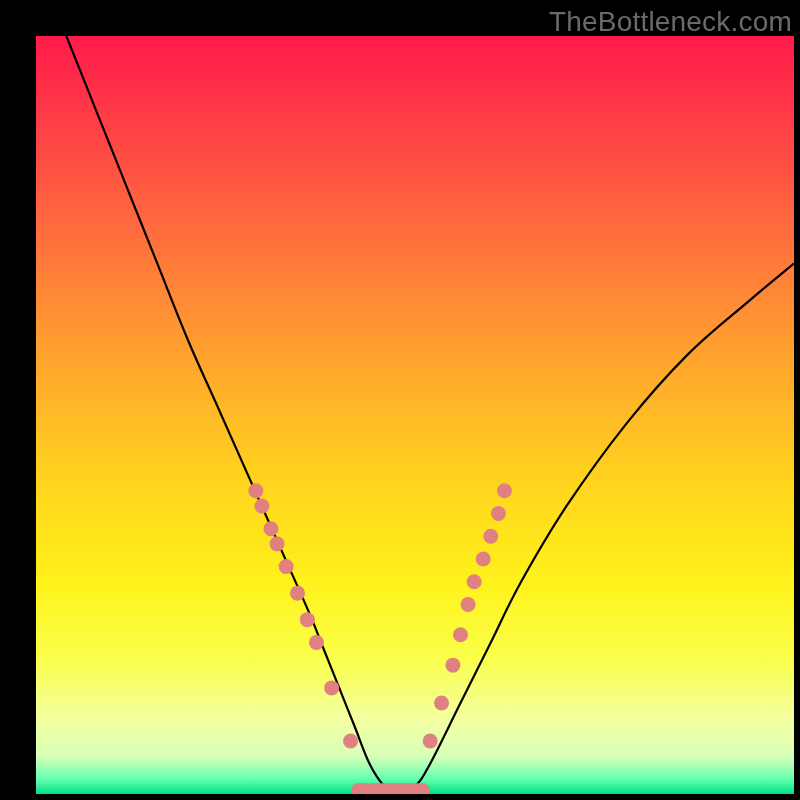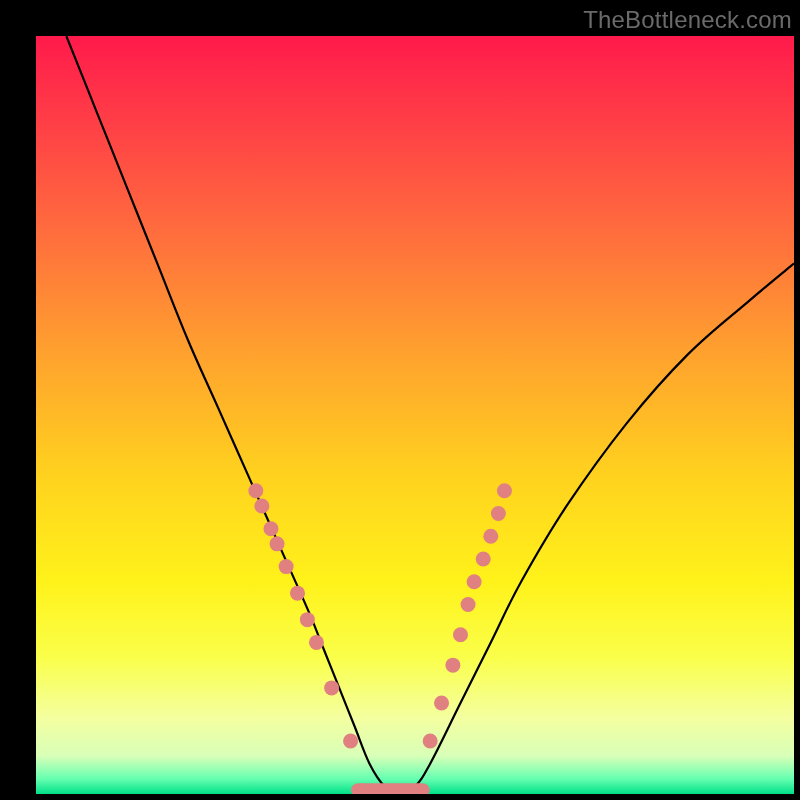--- a/index.html
+++ b/index.html
@@ -39,21 +39,21 @@
       #d8ffb8 95%,
       #66ffb0 98%,
       #00e088 100%
     );
   }
   .watermark {
     position: absolute;
     top: 6px;
     right: 8px;
     color: #6a6a6a;
-    font-size: 24px;
+    font-size: 28px;
     letter-spacing: 0.2px;
     font-weight: 400;
   }
   svg.overlay {
     position: absolute;
     left: 0;
     top: 0;
     width: 758px;
     height: 758px;
   }

